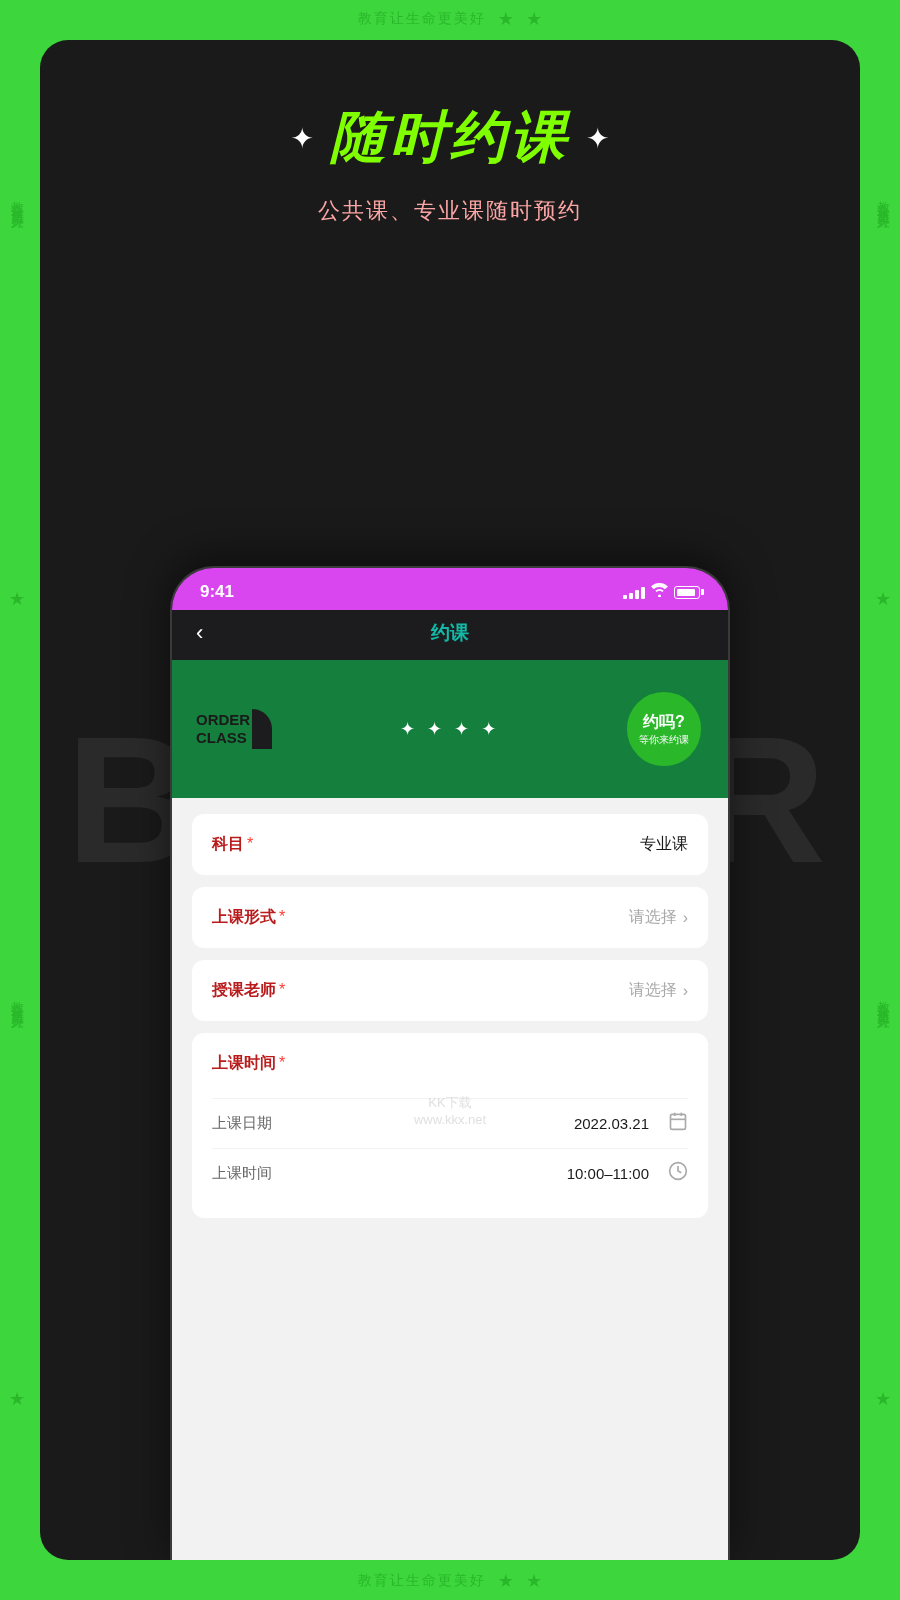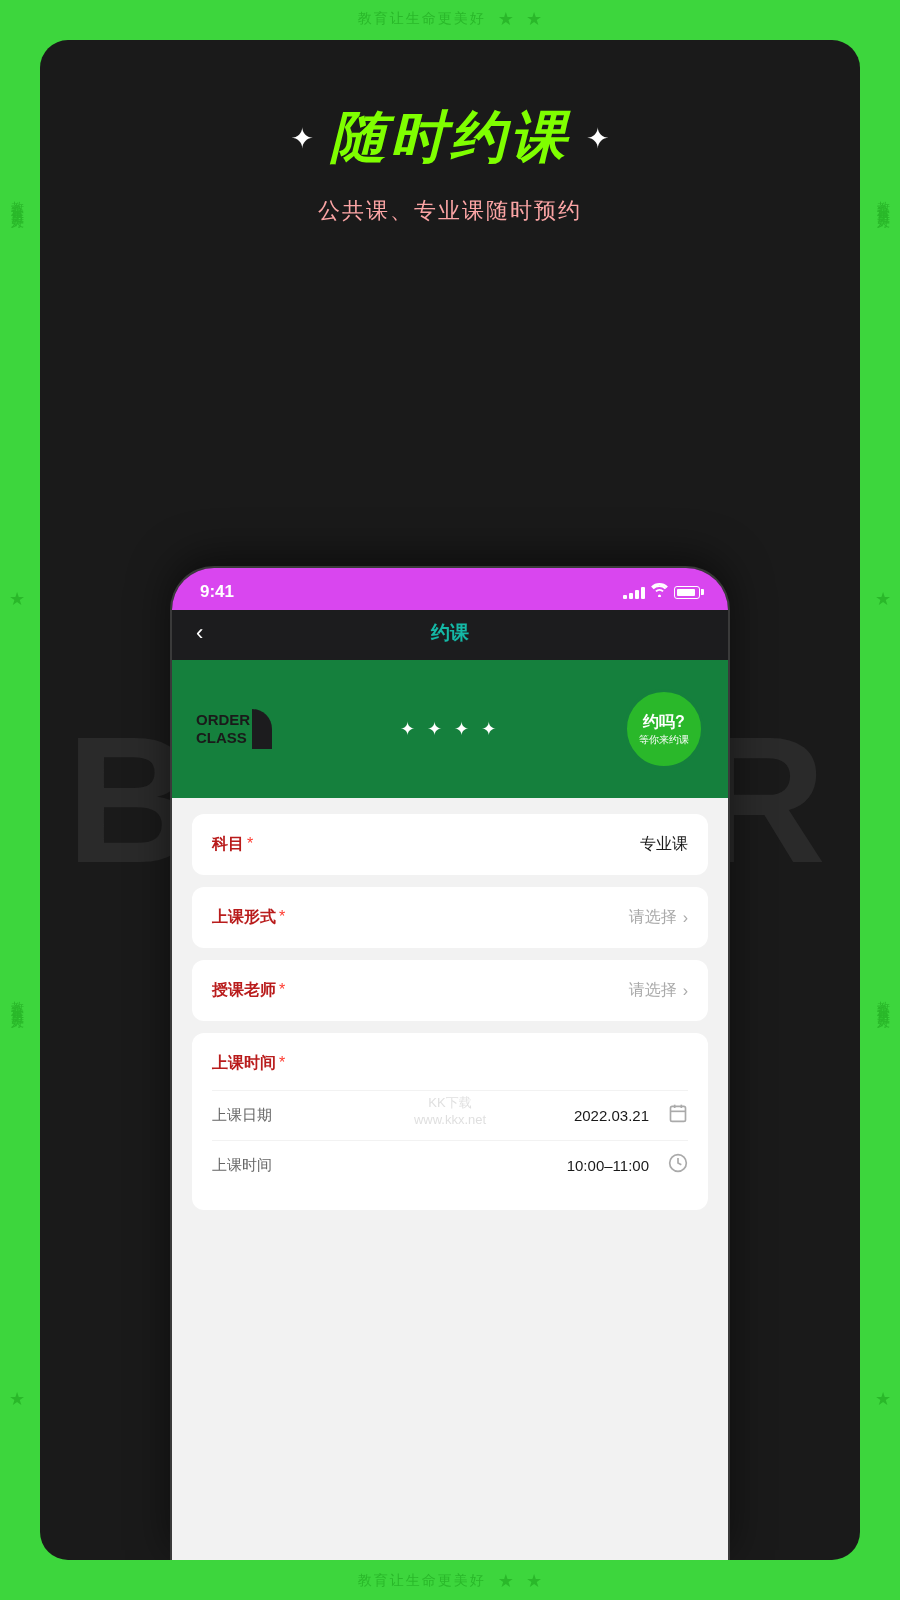--- a/index.html
+++ b/index.html
@@ -356,21 +356,21 @@
     }
 
     
     .form-card-time {
       background: white;
       border-radius: 12px;
       padding: 20px 20px;
     }
 
     .time-label-row {
-      margin-bottom: 16px;
+      margin-bottom: 24px;
     }
 
     .time-row {
       display: flex;
       align-items: center;
       justify-content: space-between;
       padding: 12px 0;
       border-top: 1px solid #f2f2f2;
     }
 

